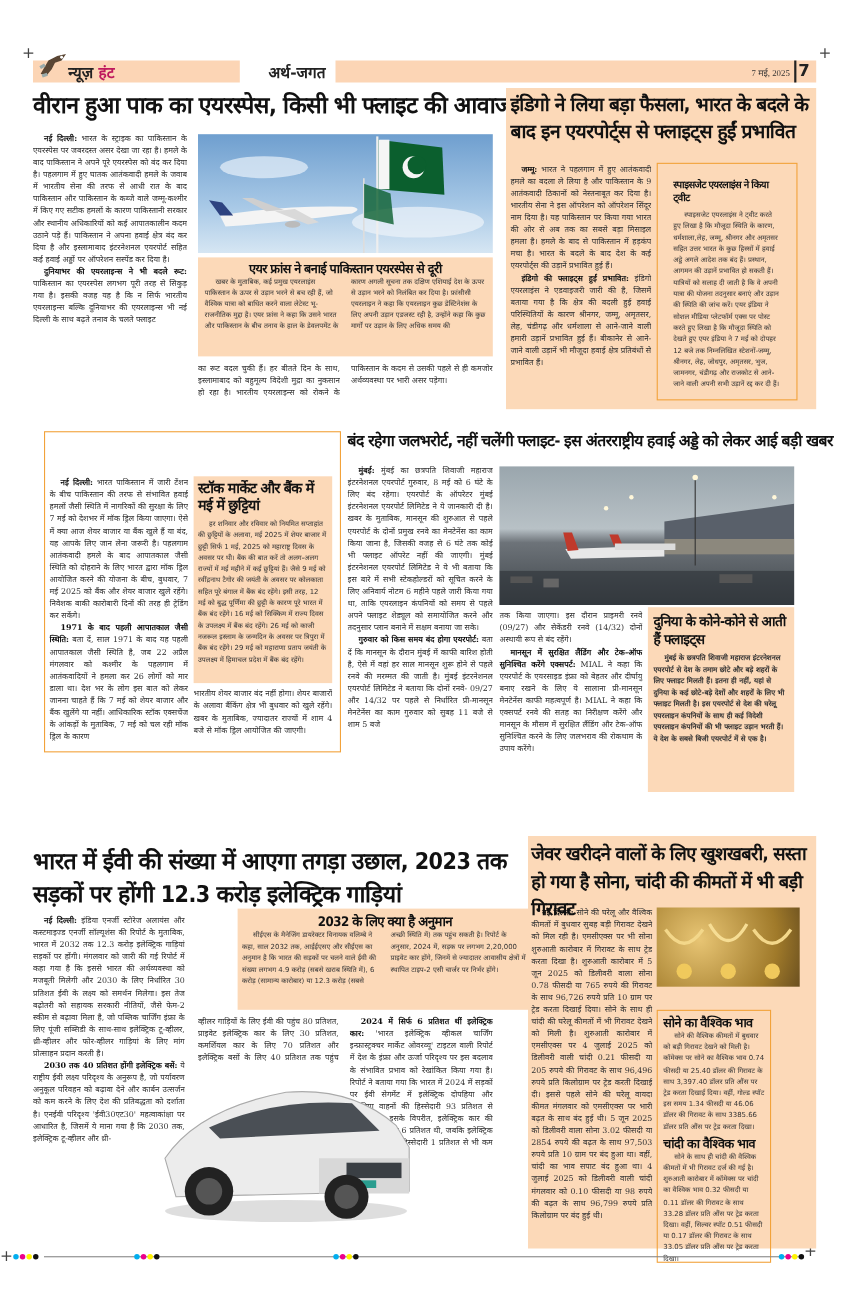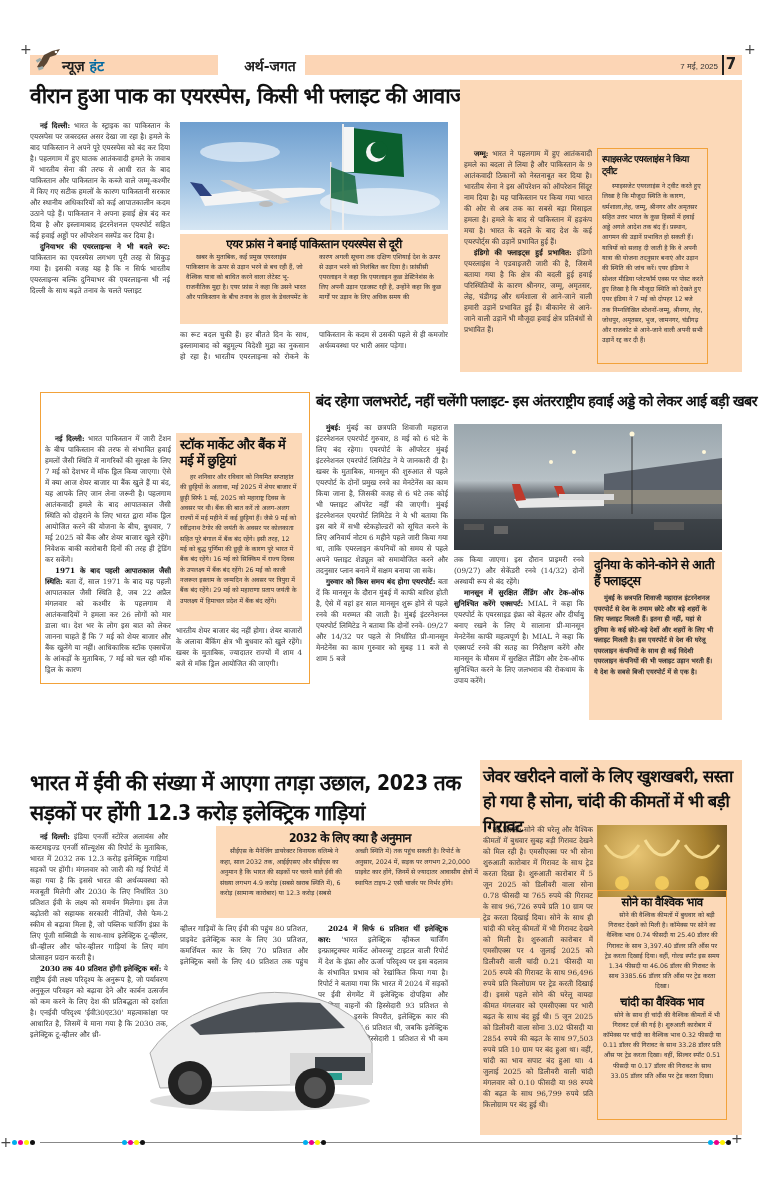--- a/index.html
+++ b/index.html
@@ -3,23 +3,23 @@
 <meta charset="utf-8">
 <style>
   * { box-sizing: border-box; margin: 0; padding: 0; }
   body { width: 768px; height: 1187px; background: #fff; font-family: "DejaVu Serif", serif; color: #222; position: relative; overflow: hidden; }
   .crop { position: absolute; color: #444; font-size: 14px; font-family: "DejaVu Sans", sans-serif; line-height: 1; }
   .masthead { position: absolute; left: 30px; top: 55px; width: 712px; height: 20px; }
   .mh-left { position: absolute; left: 0; top: 0; width: 188px; height: 20px; background: #fcd5b5; }
   .mh-right { position: absolute; left: 275px; top: 0; width: 437px; height: 20px; background: #fcd5b5; }
   .logo { position: absolute; left: 4px; top: -10px; width: 30px; height: 30px; }
   .logo-text { position: absolute; left: 32px; top: 1px; font-family: "DejaVu Sans", sans-serif; font-weight: bold; font-size: 14px; color: #222; }
-  .logo-text .red { color: #0369a1; }
+  .logo-text .red { color: #be185d; }
   .section-title { position: absolute; left: 210px; top: 1px; width: 60px; text-align: center; font-family: "DejaVu Sans", sans-serif; font-weight: bold; font-size: 14px; }
-  .date { position: absolute; right: 24px; top: 5px; font-family: Liberation Sans, sans-serif; font-size: 8px; color: #333; }
+  .date { position: absolute; right: 24px; top: 5px; font-family: Liberation Serif, serif; font-size: 8px; color: #333; }
   .pageno { position: absolute; right: 4px; top: 0; width: 16px; height: 20px; border-left: 2px solid #222; font-family: "DejaVu Sans", sans-serif; font-weight: bold; font-size: 15px; text-align: center; }
   .hl { font-family: "DejaVu Sans Condensed", "DejaVu Sans", sans-serif; font-weight: bold; color: #111; letter-spacing: -0.5px; }
   .body { font-size: 7.2px; line-height: 11px; text-align: justify; color: #333; }
   .body p { text-indent: 10px; }
   .body b { color: #111; }
   .box { background: #fcd9b8; }
   .obox { border: 1.5px solid #f2a23a; }
   .abs { position: absolute; }
   .photo { position: absolute; overflow: hidden; }
   .cmyk { position: absolute; display: flex; gap: 1px; }
@@ -84,25 +84,26 @@
   <div class="abs box" style="left:150px;top:152px;width:268px;height:90px;padding:3px 6px;">
     <div class="hl" style="font-size:11.5px;text-align:center;line-height:15px;">एयर फ्रांस ने बनाई पाकिस्तान एयरस्पेस से दूरी</div>
     <div class="boxbody col2" style="height:70px;overflow:hidden;font-size:6.3px;line-height:10px;">
         <p>खबर के मुताबिक, कई प्रमुख एयरलाइंस पाकिस्तान के ऊपर से उड़ान भरने से बच रही हैं, जो वैश्विक यात्रा को बाधित करने वाला लेटेस्ट भू-राजनीतिक मुद्दा है। एयर फ्रांस ने कहा कि उसने भारत और पाकिस्तान के बीच तनाव के हाल के डेवलपमेंट के कारण अगली सूचना तक दक्षिण एशियाई देश के ऊपर से उड़ान भरने को निलंबित कर दिया है। फ्रांसीसी एयरलाइन ने कहा कि एयरलाइन कुछ डेस्टिनेशंस के लिए अपनी उड़ान एडजस्ट रही है, उन्होंने कहा कि कुछ मार्गों पर उड़ान के लिए अधिक समय की</p>
       </div>
   </div>
   <div class="abs body col2" style="left:150px;top:247px;width:268px;height:36px;overflow:hidden;"><span>का रूट बदल चुकी हैं। हर बीतते दिन के साथ, इस्लामाबाद को बहुमूल्य विदेशी मुद्रा का नुकसान हो रहा है। भारतीय एयरलाइन्स को रोकने के पाकिस्तान के कदम से उसकी पहले से ही कमजोर अर्थव्यवस्था पर भारी असर पड़ेगा।</span></div>
 </div>
 
 <div class="abs box" style="left:460px;top:80px;width:282px;height:292px;">
+  <div class="hl" style="position:absolute;left:4px;top:4px;width:272px;font-size:17.5px;line-height:24px;">इंडिगो ने लिया बड़ा फैसला, भारत के बदले के बाद इन एयरपोर्ट्स से फ्लाइट्स हुईं प्रभावित</div>
   <div class="abs body" style="left:4px;top:68px;width:128px;height:210px;overflow:hidden;">
     <p><b>जम्मू:</b> <span>भारत ने पहलगाम में हुए आतंकवादी हमले का बदला ले लिया है और पाकिस्तान के 9 आतंकवादी ठिकानों को नेस्तनाबूत कर दिया है। भारतीय सेना ने इस ऑपरेशन को ऑपरेशन सिंदूर नाम दिया है। यह पाकिस्तान पर किया गया भारत की ओर से अब तक का सबसे बड़ा मिसाइल हमला है। हमले के बाद से पाकिस्तान में हड़कंप मचा है। भारत के बदले के बाद देश के कई एयरपोर्ट्स की उड़ानें प्रभावित हुई हैं।</span></p>
     <p><b>इंडिगो की फ्लाइट्स हुईं प्रभावित:</b> <span>इंडिगो एयरलाइंस ने एडवाइजरी जारी की है, जिसमें बताया गया है कि क्षेत्र की बदली हुई हवाई परिस्थितियों के कारण श्रीनगर, जम्मू, अमृतसर, लेह, चंडीगढ़ और धर्मशाला से आने-जाने वाली हमारी उड़ानें प्रभावित हुई हैं। बीकानेर से आने-जाने वाली उड़ानें भी मौजूदा हवाई क्षेत्र प्रतिबंधों से प्रभावित हैं।</span></p>
   </div>
-  <div class="abs obox" style="left:137px;top:68px;width:111px;height:216px;padding:4px;overflow:hidden;">
+  <div class="abs obox" style="left:137px;top:68px;width:128px;height:216px;padding:14px;overflow:hidden;">
     <div class="hl" style="font-size:9px;line-height:12px;margin-bottom:4px;">स्पाइसजेट एयरलाइंस ने किया ट्वीट</div>
     <div class="boxbody" style="font-size:6.3px;line-height:10.3px;">
         <p>स्पाइसजेट एयरलाइंस ने ट्वीट करते हुए लिखा है कि मौजूदा स्थिति के कारण, धर्मशाला,लेह, जम्मू, श्रीनगर और अमृतसर सहित उत्तर भारत के कुछ हिस्सों में हवाई अड्डे अगले आदेश तक बंद हैं। प्रस्थान, आगमन की उड़ानें प्रभावित हो सकती हैं। यात्रियों को सलाह दी जाती है कि वे अपनी यात्रा की योजना तदनुसार बनाएं और उड़ान की स्थिति की जांच करें। एयर इंडिया ने सोशल मीडिया प्लेटफॉर्म एक्स पर पोस्ट करते हुए लिखा है कि मौजूदा स्थिति को देखते हुए एयर इंडिया ने 7 मई को दोपहर 12 बजे तक निम्नलिखित स्टेशनों-जम्मू, श्रीनगर, लेह, जोधपुर, अमृतसर, भुज, जामनगर, चंडीगढ़ और राजकोट से आने-जाने वाली अपनी सभी उड़ानें रद्द कर दी हैं।</p>
       </div>
   </div>
 </div>
 
 <div class="abs obox" style="left:40px;top:392px;width:270px;height:292px;">
   <div class="abs body" style="left:4px;top:40px;width:126px;height:248px;overflow:hidden;">
     <p><b>नई दिल्ली:</b> <span>भारत पाकिस्तान में जारी टेंशन के बीच पाकिस्तान की तरफ से संभावित हवाई हमलों जैसी स्थिति में नागरिकों की सुरक्षा के लिए 7 मई को देशभर में मॉक ड्रिल किया जाएगा। ऐसे में क्या आज शेयर बाजार या बैंक खुले हैं या बंद, यह आपके लिए जान लेना जरूरी है। पहलगाम आतंकवादी हमले के बाद आपातकाल जैसी स्थिति को दोहराने के लिए भारत द्वारा मॉक ड्रिल आयोजित करने की योजना के बीच, बुधवार, 7 मई 2025 को बैंक और शेयर बाजार खुले रहेंगे। निवेशक बाकी कारोबारी दिनों की तरह ही ट्रेडिंग कर सकेंगे।</span></p>
@@ -194,21 +195,21 @@
   <div class="photo" style="left:117px;top:65px;width:130px;height:72px;background:radial-gradient(circle at 30% 40%,#e8c574,#a07a2a 70%,#6b5020);">
     <svg width="130" height="72" viewBox="0 0 130 72">
       <path d="M8 20 Q 25 45 42 20" stroke="#f3d78a" stroke-width="3" fill="none"></path>
       <path d="M48 15 Q 65 45 82 15" stroke="#f6dd94" stroke-width="3" fill="none"></path>
       <path d="M88 20 Q 105 45 122 20" stroke="#f3d78a" stroke-width="3" fill="none"></path>
       <circle cx="25" cy="58" r="7" fill="#f0c95c"></circle>
         <circle cx="65" cy="58" r="7" fill="#f0c95c"></circle>
         <circle cx="105" cy="58" r="7" fill="#f0c95c"></circle>
     </svg>
   </div>
-  <div class="abs obox" style="left:117px;top:130px;width:130px;height:230px;padding:3px 5px;overflow:hidden;text-align:center;">
+  <div class="abs obox" style="left:117px;top:158px;width:104px;height:230px;padding:3px 5px;overflow:hidden;">
     <div class="hl" style="font-size:11.5px;line-height:16px;">सोने का वैश्विक भाव</div>
     <div class="boxbody" style="font-size:6.3px;line-height:10.2px;">
         <p>सोने की वैश्विक कीमतों में बुधवार को बड़ी गिरावट देखने को मिली है। कॉमेक्स पर सोने का वैश्विक भाव 0.74 फीसदी या 25.40 डॉलर की गिरावट के साथ 3,397.40 डॉलर प्रति औंस पर ट्रेड करता दिखाई दिया। वहीं, गोल्ड स्पॉट इस समय 1.34 फीसदी या 46.06 डॉलर की गिरावट के साथ 3385.66 डॉलर प्रति औंस पर ट्रेड करता दिखा।</p>
       </div>
     <div class="hl" style="font-size:11.5px;line-height:16px;margin-top:2px;">चांदी का वैश्विक भाव</div>
     <div class="boxbody" style="font-size:6.3px;line-height:10.2px;">
         <p>सोने के साथ ही चांदी की वैश्विक कीमतों में भी गिरावट दर्ज की गई है। शुरुआती कारोबार में कॉमेक्स पर चांदी का वैश्विक भाव 0.32 फीसदी या 0.11 डॉलर की गिरावट के साथ 33.28 डॉलर प्रति औंस पर ट्रेड करता दिखा। वहीं, सिल्वर स्पॉट 0.51 फीसदी या 0.17 डॉलर की गिरावट के साथ 33.05 डॉलर प्रति औंस पर ट्रेड करता दिखा।</p>
       </div>
   </div>
 </div>

